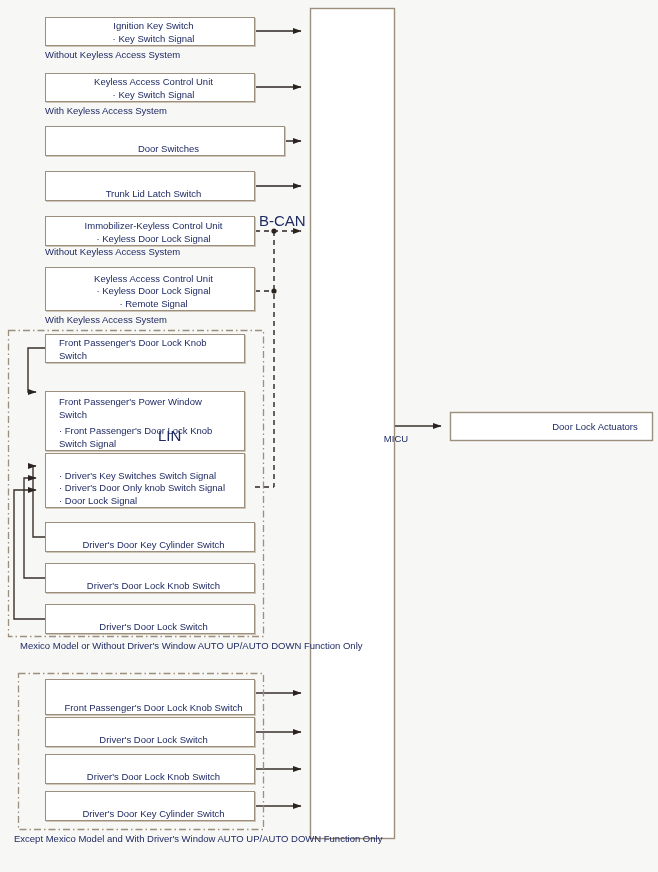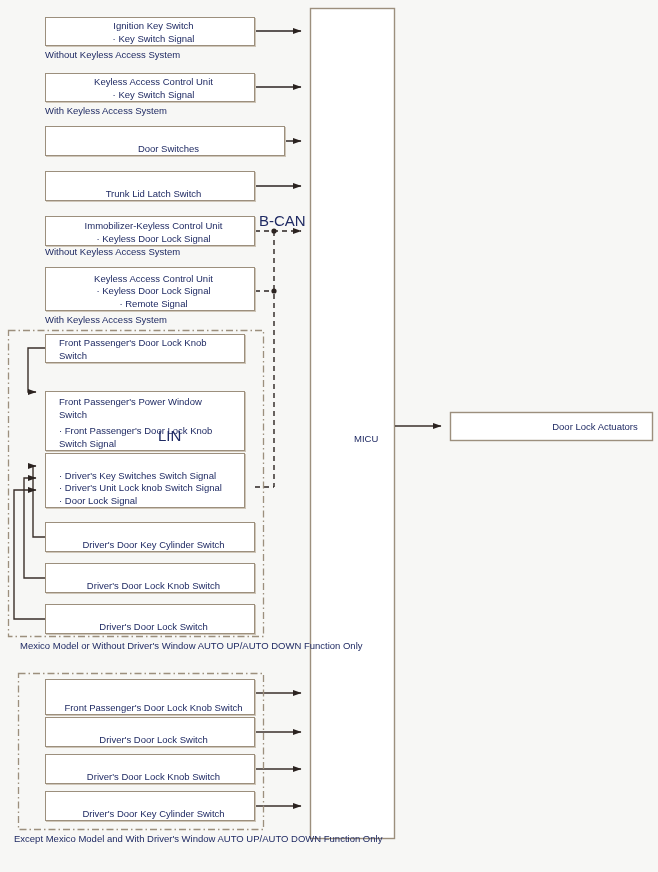--- a/index.html
+++ b/index.html
@@ -177,21 +177,21 @@
     <span class="ln">Switch Signal</span>
   </div>
 </div>
 
 <div class="lbl" style="left:158px;top:430px;">LIN</div>
 <div class="lbl" style="left:259px;top:215px;">B-CAN</div>
 
 <div class="node vc" style="left:45px;top:453px;width:200px;height:55px;">
   <div class="pad">
     <span class="ln">· Driver's Key Switches Switch Signal</span>
-    <span class="ln">· Driver's Unit Lock knob Switch Signal</span>
+    <span class="ln">· Driver's Door Only knob Switch Signal</span>
     <span class="ln">· Door Lock Signal</span>
   </div>
 </div>
 
 <div class="node ctr vc" style="left:45px;top:522px;width:210px;height:30px;">
   <div class="pad">
       <span class="ln">Driver's Door Key Cylinder Switch</span>
     </div>
 </div>
 
@@ -234,14 +234,14 @@
   <div class="pad">
       <span class="ln">Driver's Door Key Cylinder Switch</span>
     </div>
 </div>
 
 <div class="caption ctr" style="left:14px;top:833px;width:260px;">
   <span class="ln">Except Mexico Model and With Driver's Window</span>
   <span class="ln">AUTO UP/AUTO DOWN Function Only</span>
 </div>
 
-<div class="micu-label" style="left:310px;top:433px;width:84px;text-align:left;">MICU</div>
+<div class="micu-label" style="left:310px;top:433px;width:84px;text-align:center;">MICU</div>
 <div class="micu-label" style="left:450px;top:421px;width:202px;text-align:center;">Door Lock Actuators</div>
 
 </body></html>

